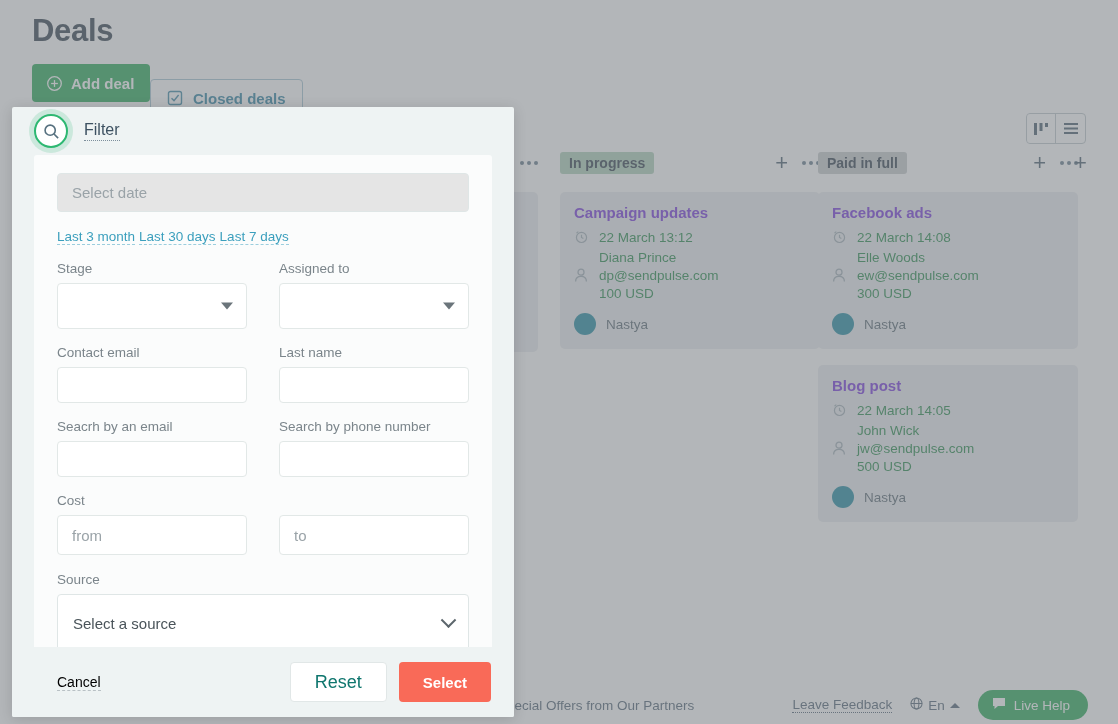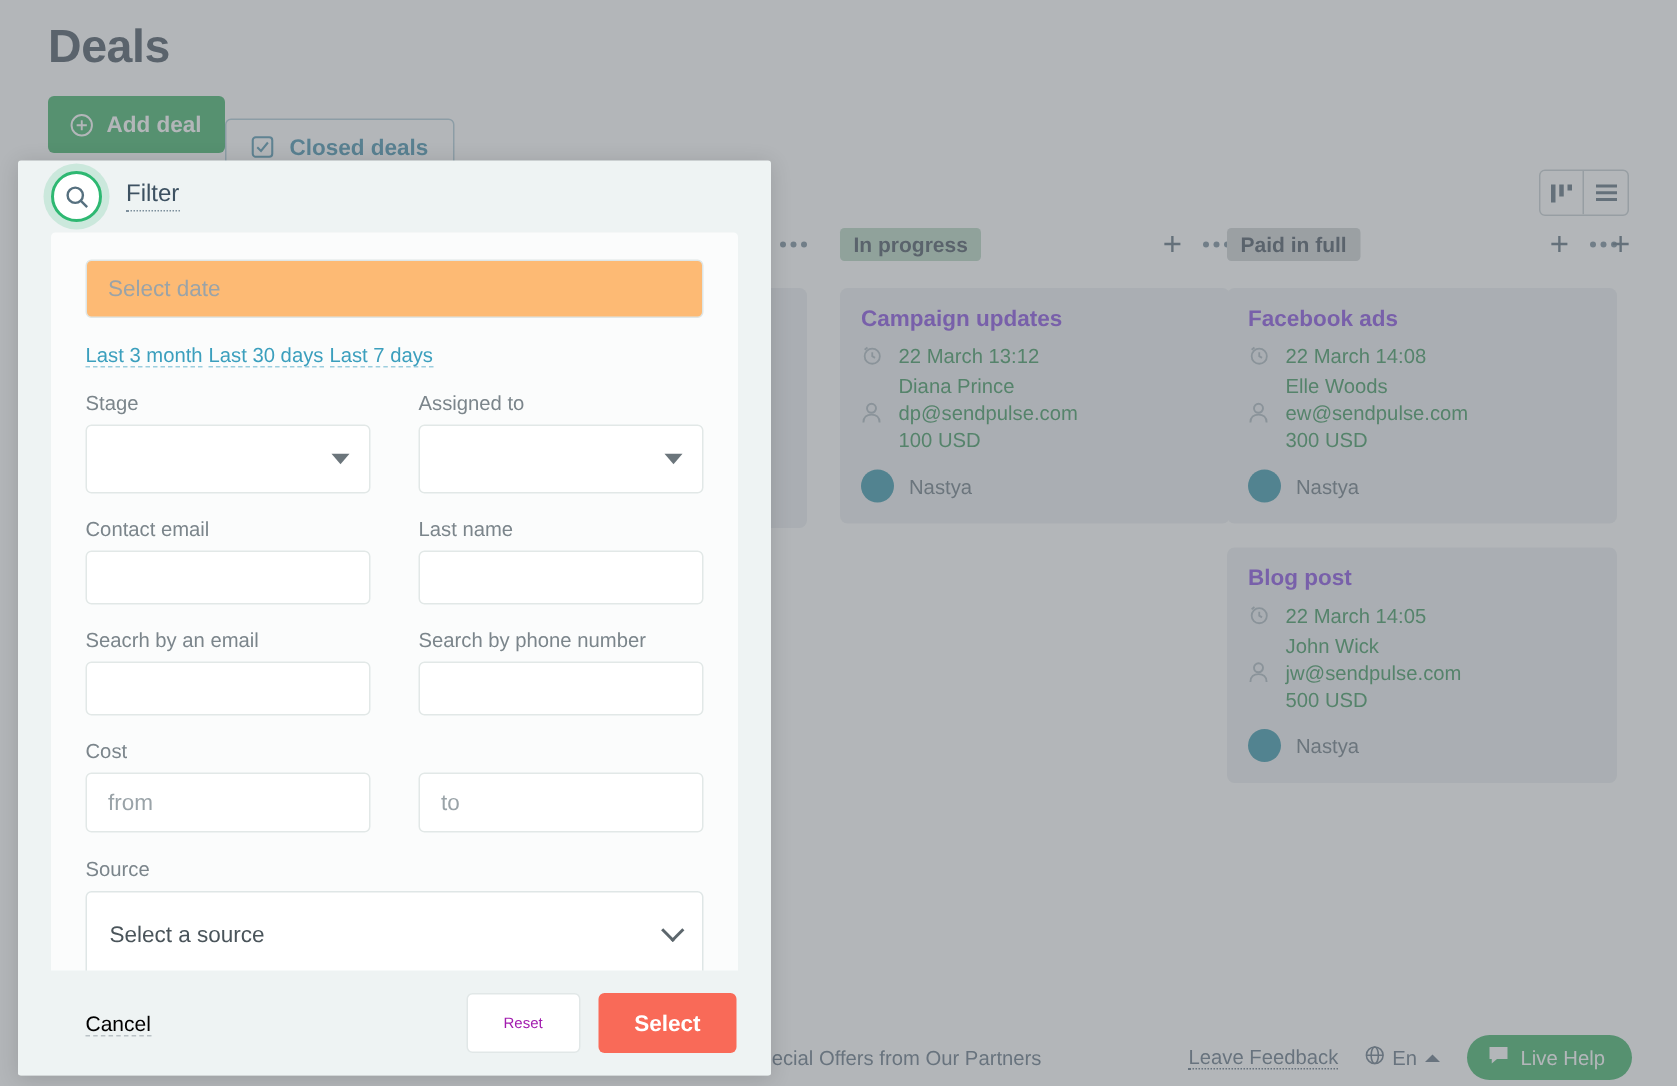--- a/index.html
+++ b/index.html
@@ -105,21 +105,21 @@
     width: 34px; height: 34px; border-radius: 50%; background: #fff;
     border: 2px solid #2eb872; display:flex; align-items:center; justify-content:center;
     box-shadow: 0 0 0 5px rgba(46,184,114,0.18); cursor: pointer;
   }
   .filter-label { font-size: 16px; color: #3d5161; border-bottom: 1px dotted #7d8f9c; padding-bottom: 1px; cursor: pointer; }
 
   .modal-body { background: #fbfcfc; margin: 0 22px; border-radius: 3px 3px 0 0; padding: 18px 23px 20px 23px; }
 
   .date-input {
     width: 100%; height: 39px; border: 1px solid #dfe6e6; border-radius: 4px;
-    padding: 0 14px; font-size: 15px; color: #333; background: #fdba74;
+    padding: 0 14px; font-size: 15px; color: #333; background: #e5e5e5;
     font-family: "Liberation Sans", sans-serif;
   }
   .date-input::placeholder { color: #9aa3a8; }
   .quicklinks { display: flex; gap: 4px; margin-top: 17px; }
   .quicklinks span {
     font-size: 13.5px; color: #3b9fbd; border-bottom: 1px dashed #9ccede; cursor: pointer;
   }
 
   .grid2 { display: grid; grid-template-columns: 1fr 1fr; column-gap: 32px; }
   .fld { margin-top: 16px; }
@@ -161,22 +161,22 @@
           border-right: 2px solid #5c666c; border-bottom: 2px solid #5c666c;
           transform: translateY(-75%) rotate(45deg); }
 
   .modal-foot {
     position: absolute; left: 0; right: 0; bottom: 0; height: 70px;
     background: #eef3f3; display: flex; align-items: center; padding: 0 23px 0 45px;
   }
   .cancel-link { font-size: 14px; color: #000000; border-bottom: 1px dashed #b9c1c5; cursor: pointer; }
   .foot-btns { margin-left: auto; display: flex; align-items: center; gap: 12px; }
   .btn-reset {
-    height: 40px; padding: 0 24px; background: #fff; color: #a21caf;
-    border: 1px solid #e1e7e7; border-radius: 4px; font-size: 10px; cursor: pointer;
+    height: 40px; padding: 0 24px; background: #fff; color: #0f766e;
+    border: 1px solid #e1e7e7; border-radius: 4px; font-size: 18px; cursor: pointer;
     font-family: "Liberation Sans", sans-serif;
   }
   .btn-select {
     height: 40px; padding: 0 24px; background: #f96a58; color: #fff;
     border: none; border-radius: 4px; font-size: 15px; font-weight: 700; cursor: pointer;
     font-family: "Liberation Sans", sans-serif;
   }
 </style>
 </head>
 <body>

